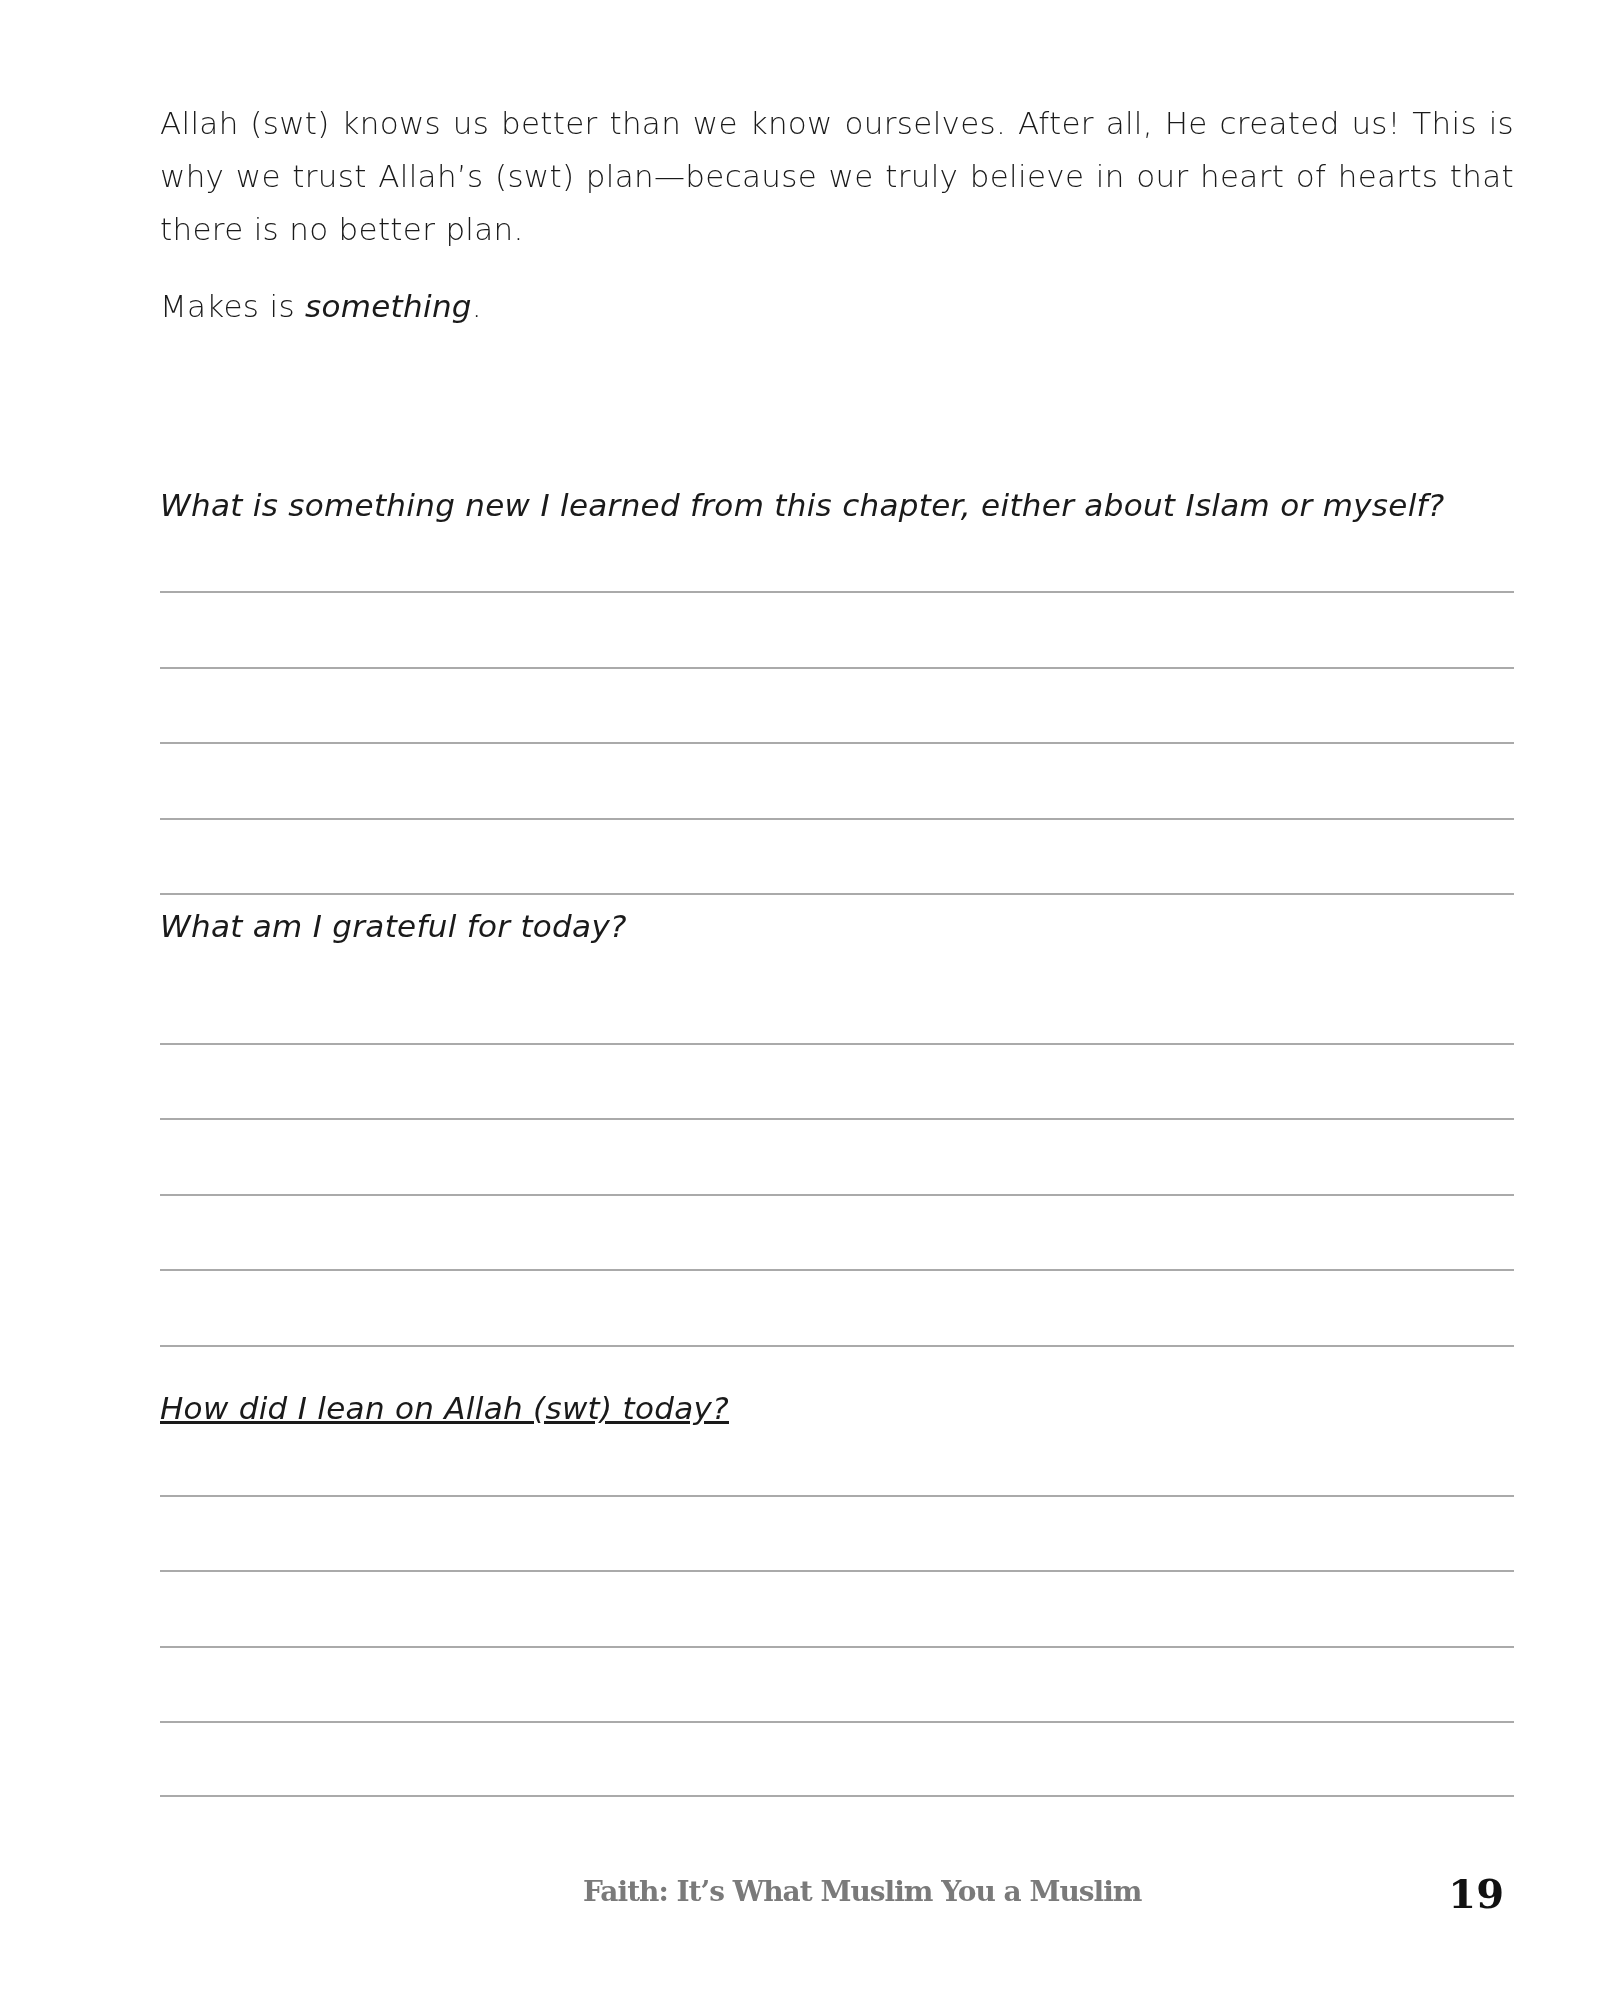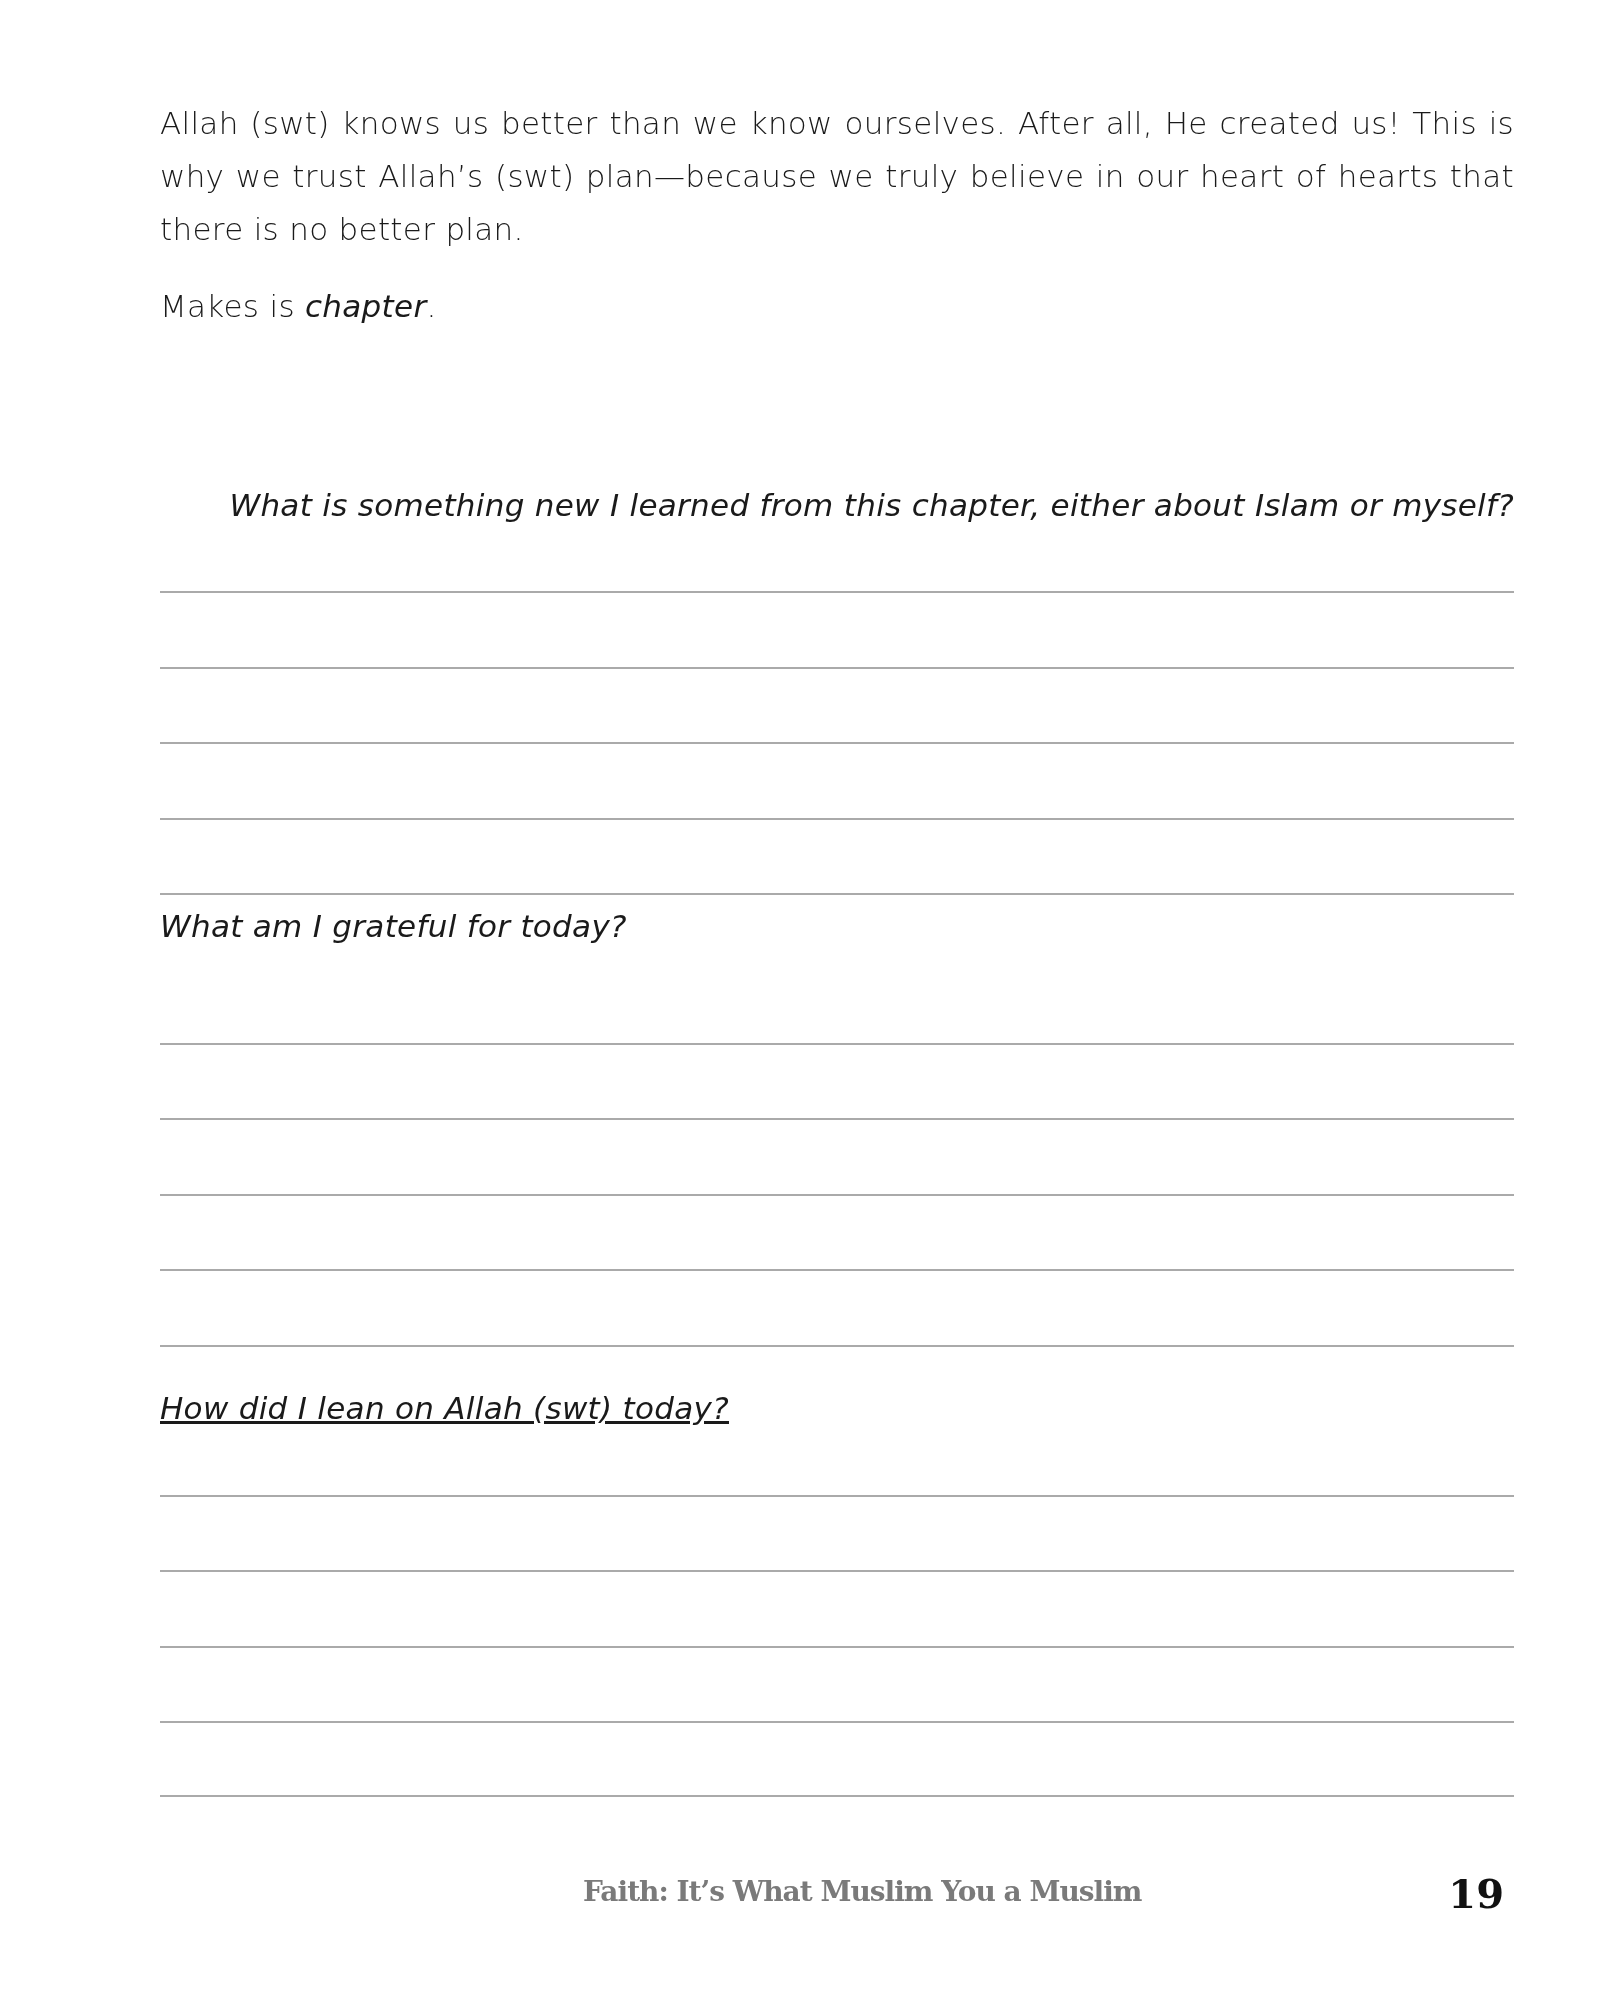--- a/index.html
+++ b/index.html
@@ -44,24 +44,24 @@
     font-size: 40px; color: #111;
   }
 </style>
 </head>
 <body>
 
 <div class="page">
 
   <p class="body-text p1" style="margin:0;">Allah (swt) knows us better than we know ourselves. After all, He created us! This is why we trust Allah’s (swt) plan—because we truly believe in our heart of hearts that there is no better plan.</p>
 
-  <p class="body-text p2" style="margin:0;"><span>Makes is </span><em>chapter</em><span>.</span></p>
+  <p class="body-text p2" style="margin:0;"><span>Makes is </span><em>something</em><span>.</span></p>
 
 
-  <div class="question" style="top:487px;text-align:right;">What is something new I learned from this chapter, either about Islam or myself?</div>
+  <div class="question" style="top:487px;">What is something new I learned from this chapter, either about Islam or myself?</div>
   <div class="write-line" style="top:591px;"></div>
   <div class="write-line" style="top:667px;"></div>
   <div class="write-line" style="top:742px;"></div>
   <div class="write-line" style="top:818px;"></div>
   <div class="write-line" style="top:893px;"></div>
 
   <div class="question" style="top:908px;">What am I grateful for today?</div>
   <div class="write-line" style="top:1043px;"></div>
   <div class="write-line" style="top:1118px;"></div>
   <div class="write-line" style="top:1194px;"></div>

